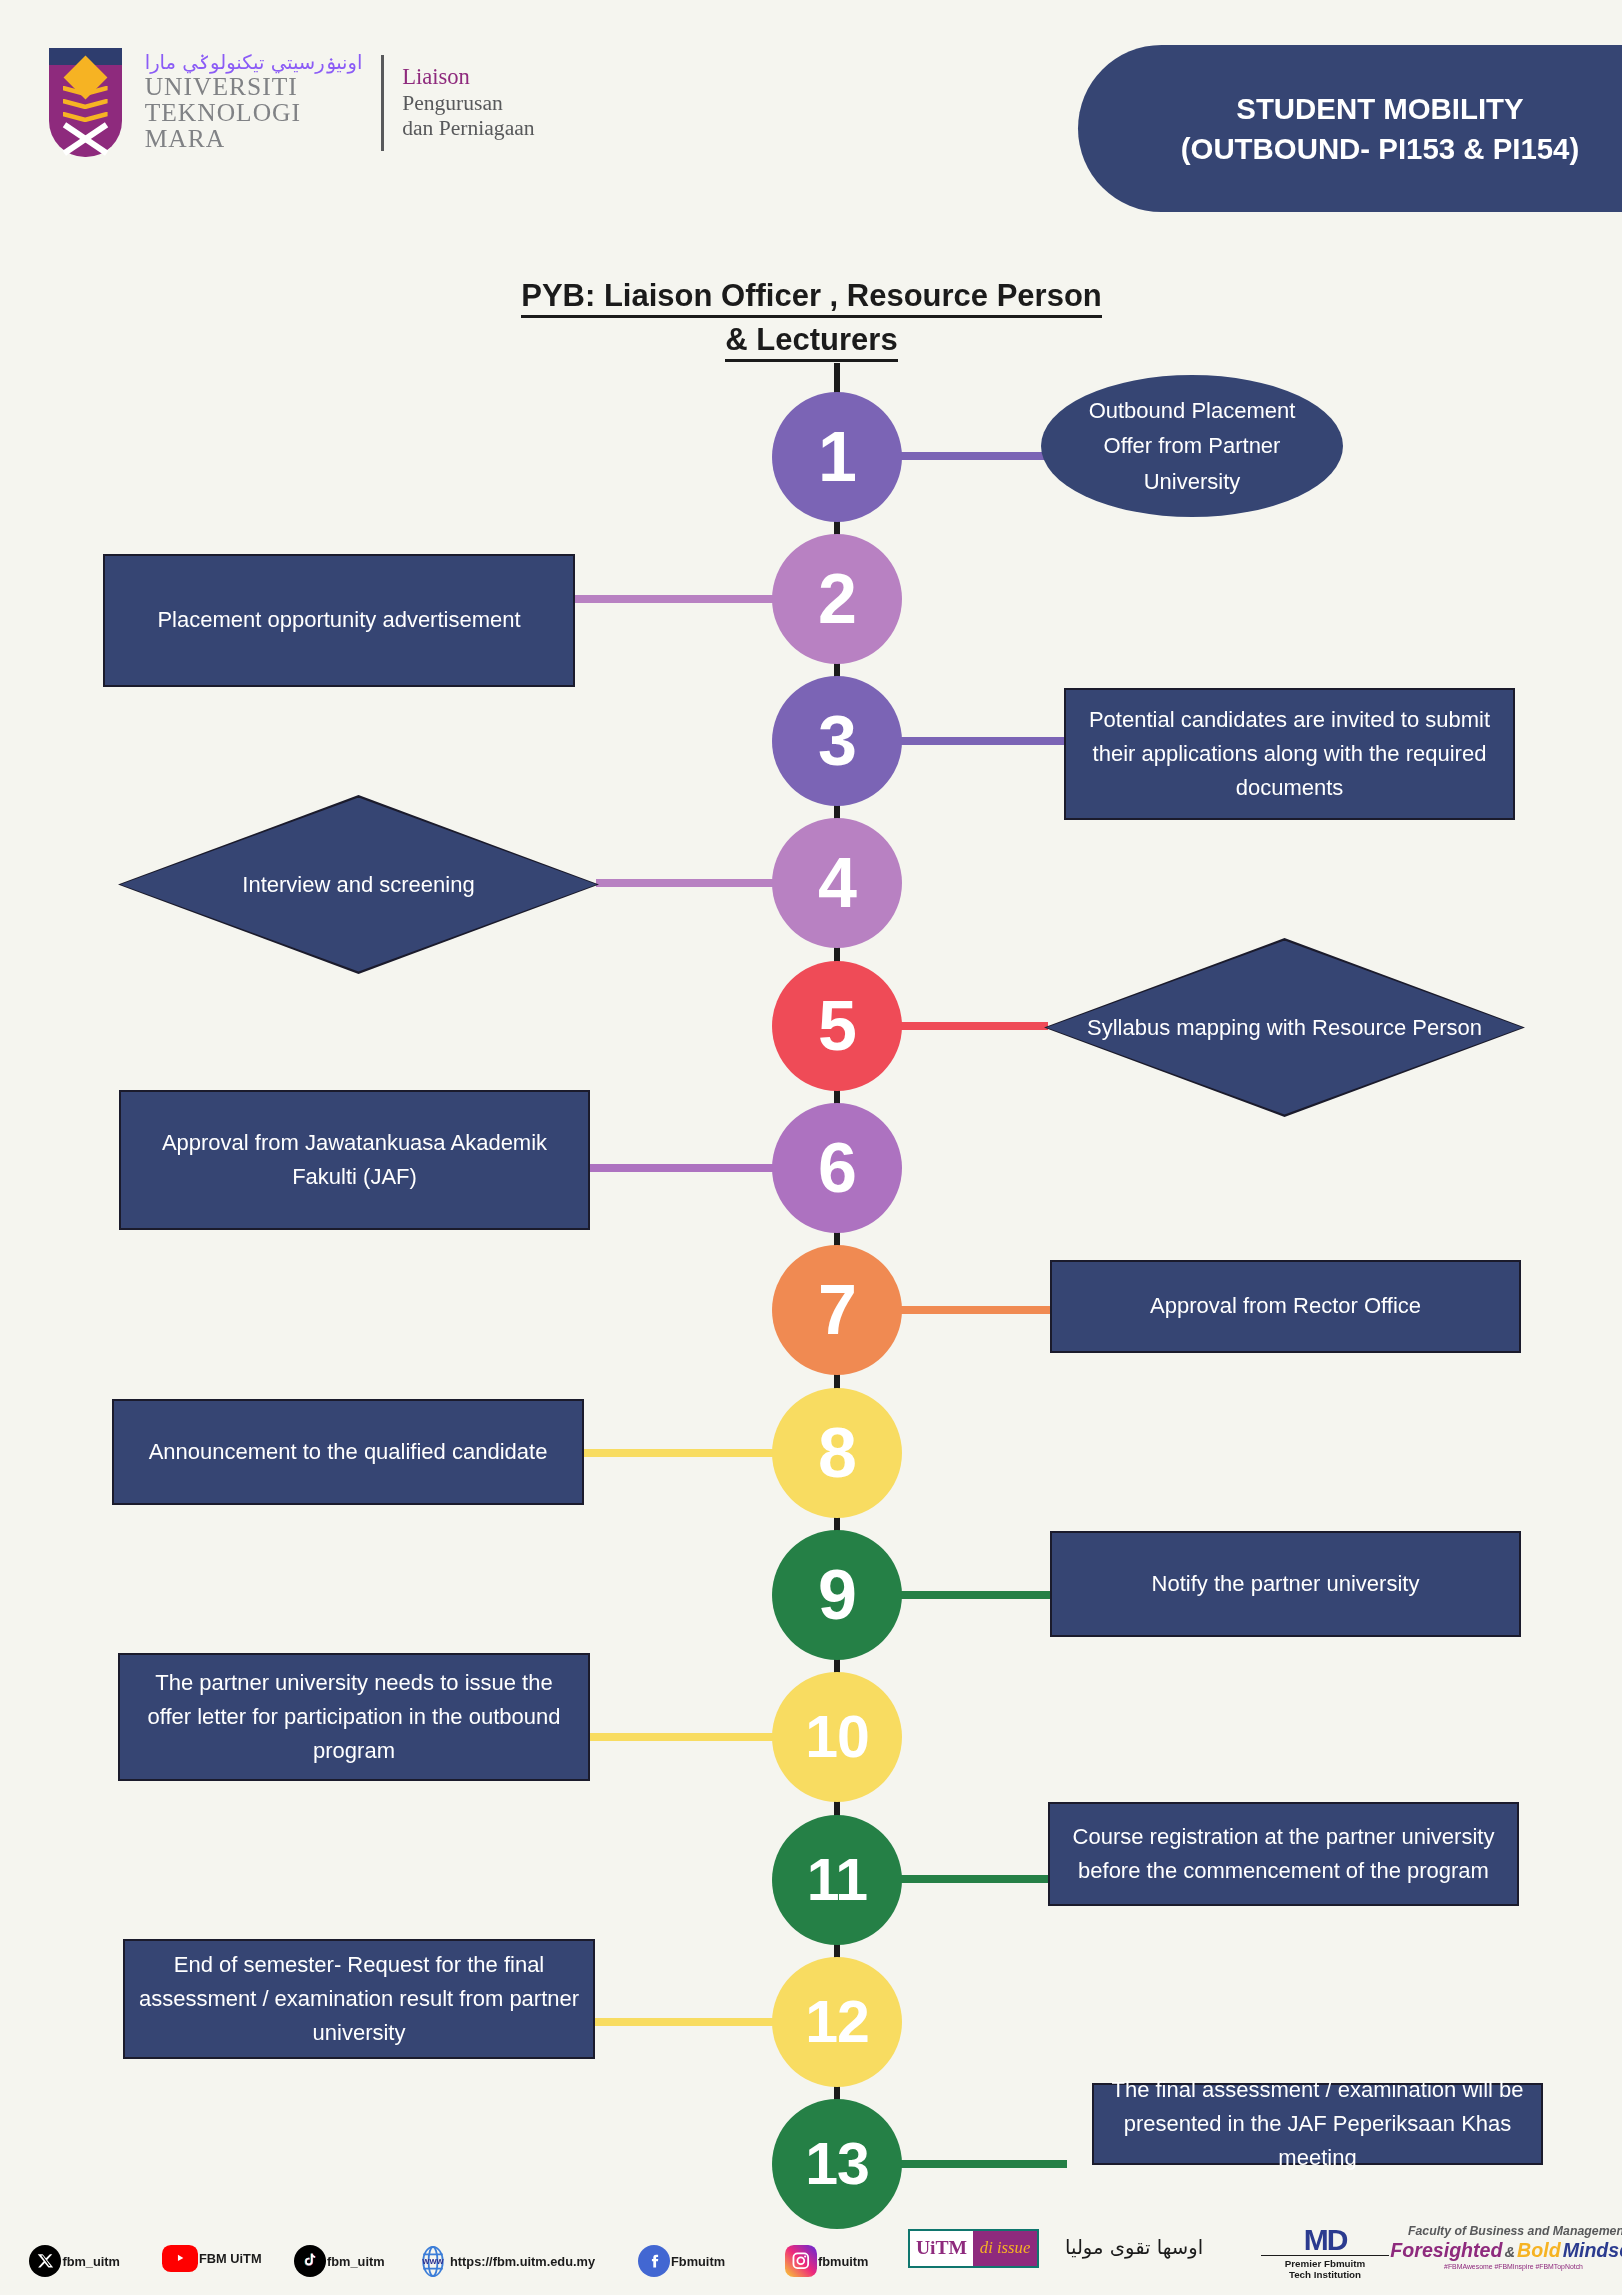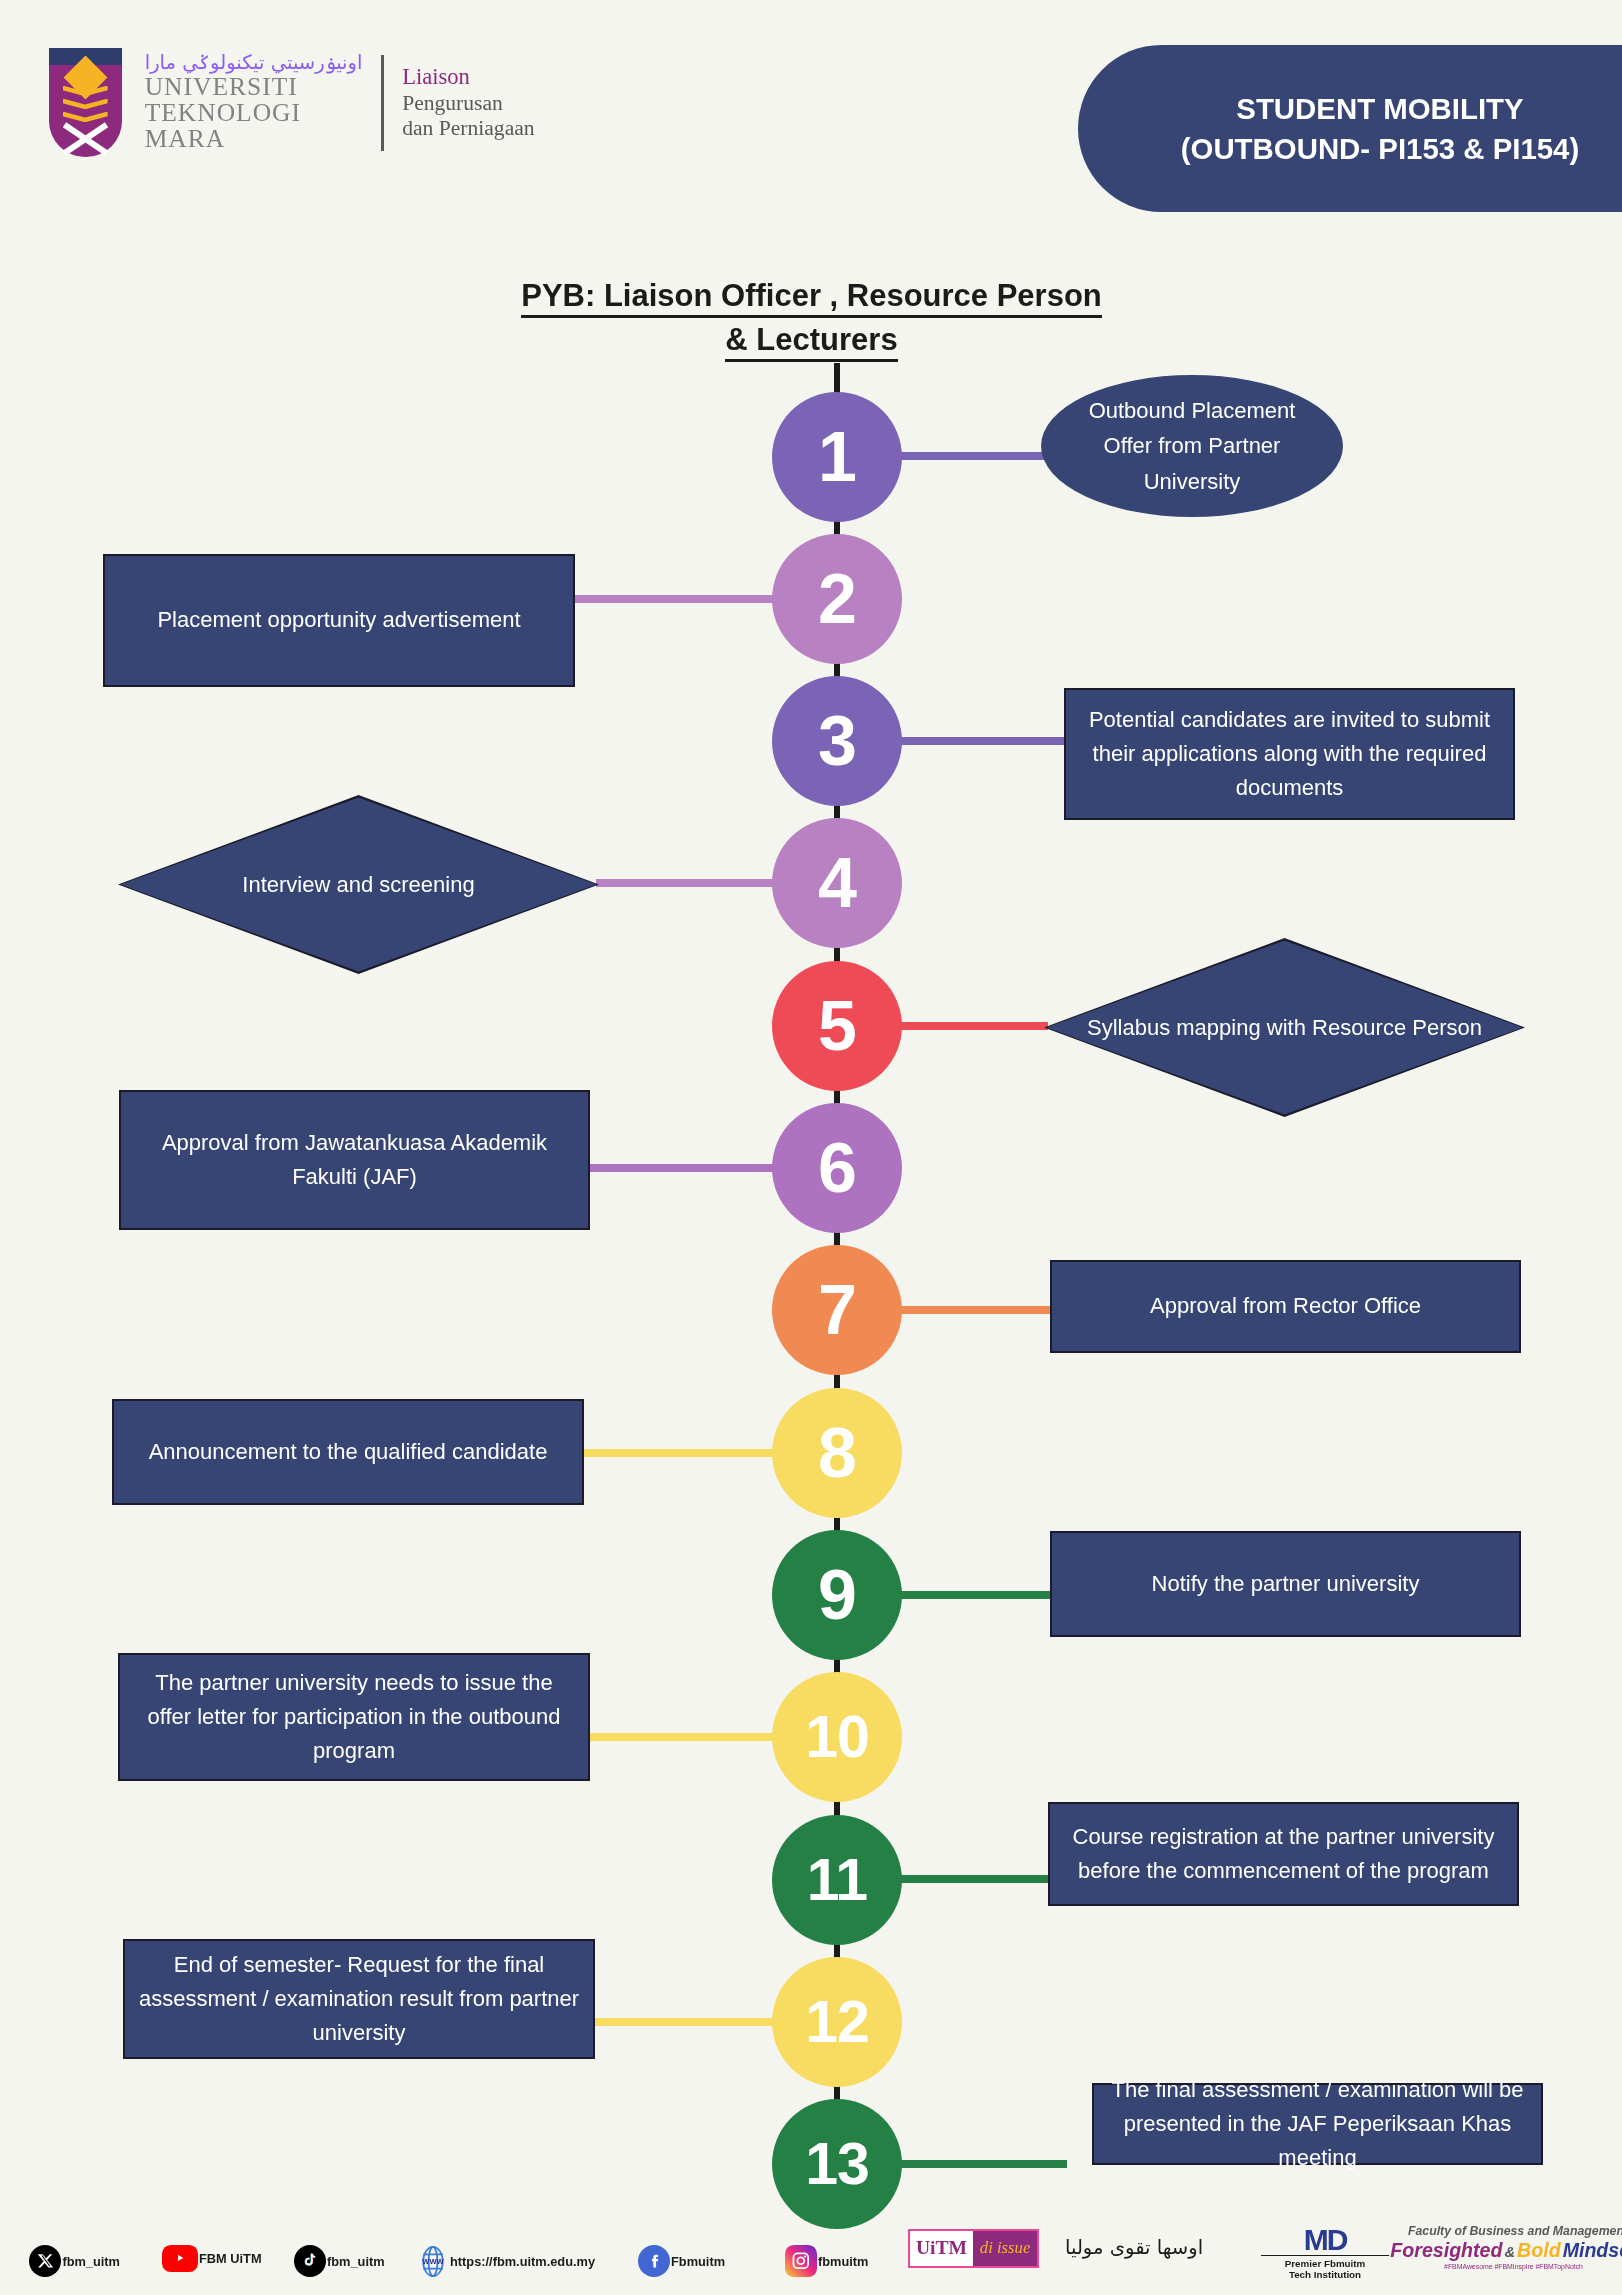--- a/index.html
+++ b/index.html
@@ -92,21 +92,21 @@
   .fitem{position:absolute;display:flex;align-items:center;gap:1px;top:31px;}
   .fitem .lbl{font-size:12.8px;color:#1b1b1b;font-weight:bold;white-space:nowrap;}
   .sic{width:32px;height:32px;border-radius:50%;display:flex;align-items:center;justify-content:center;flex:0 0 auto;position:relative;}
   .sic.x{background:#000}
   .sic.yt{background:#ff0000;border-radius:8.8px;width:36px;height:26.5px}
   .sic.tk{background:#000}
   .sic.fb{background:#4267d2}
   .sic.ig{background:linear-gradient(45deg,#f9ce34,#ee2a7b,#6228d7);border-radius:8.8px}
   .sic.web{background:transparent}
   .sic svg{display:block}
-  .logo-uitm-hatiku{position:absolute;top:14.7px;display:flex;align-items:stretch;border:2px solid #ec4899;height:35px;}
+  .logo-uitm-hatiku{position:absolute;top:14.7px;display:flex;align-items:stretch;border:2px solid #0f766e;height:35px;}
   .logo-uitm-hatiku .a{background:#ffffff;color:#8e2a7d;font-family:"Liberation Serif", serif;font-size:19.6px;font-weight:bold;padding:0 5.9px;display:flex;align-items:center;}
   .logo-uitm-hatiku .b{background:#8e2a7d;color:#f6b323;font-family:"Liberation Serif", serif;font-style:italic;font-size:16.7px;padding:0 6.9px;display:flex;align-items:center;}
   .jawi-motto{position:absolute;top:21.6px;font-family:"DejaVu Sans", sans-serif;font-size:19.6px;color:#1b1b1b;direction:rtl;white-space:nowrap;}
   .md-logo{position:absolute;top:11.8px;text-align:center;}
   .md-logo .md{font-family:"Liberation Sans", sans-serif;font-weight:bold;font-size:30px;color:#2b3b8f;line-height:0.9;letter-spacing:-2px;}
   .md-logo .rule{height:1.5px;background:#1b1b1b;margin:2px 0 1.5px;}
   .md-logo .sub{font-size:9.8px;font-weight:bold;color:#1b1b1b;line-height:1.15;}
   .fbm-logo{position:absolute;top:9.8px;text-align:center;}
   .fbm-logo .top{font-size:12.3px;font-style:italic;font-weight:bold;color:#58595b;white-space:nowrap;}
   .fbm-logo .mid{display:flex;align-items:baseline;justify-content:center;gap:2px;font-weight:bold;font-style:italic;white-space:nowrap;margin-top:1px;}

